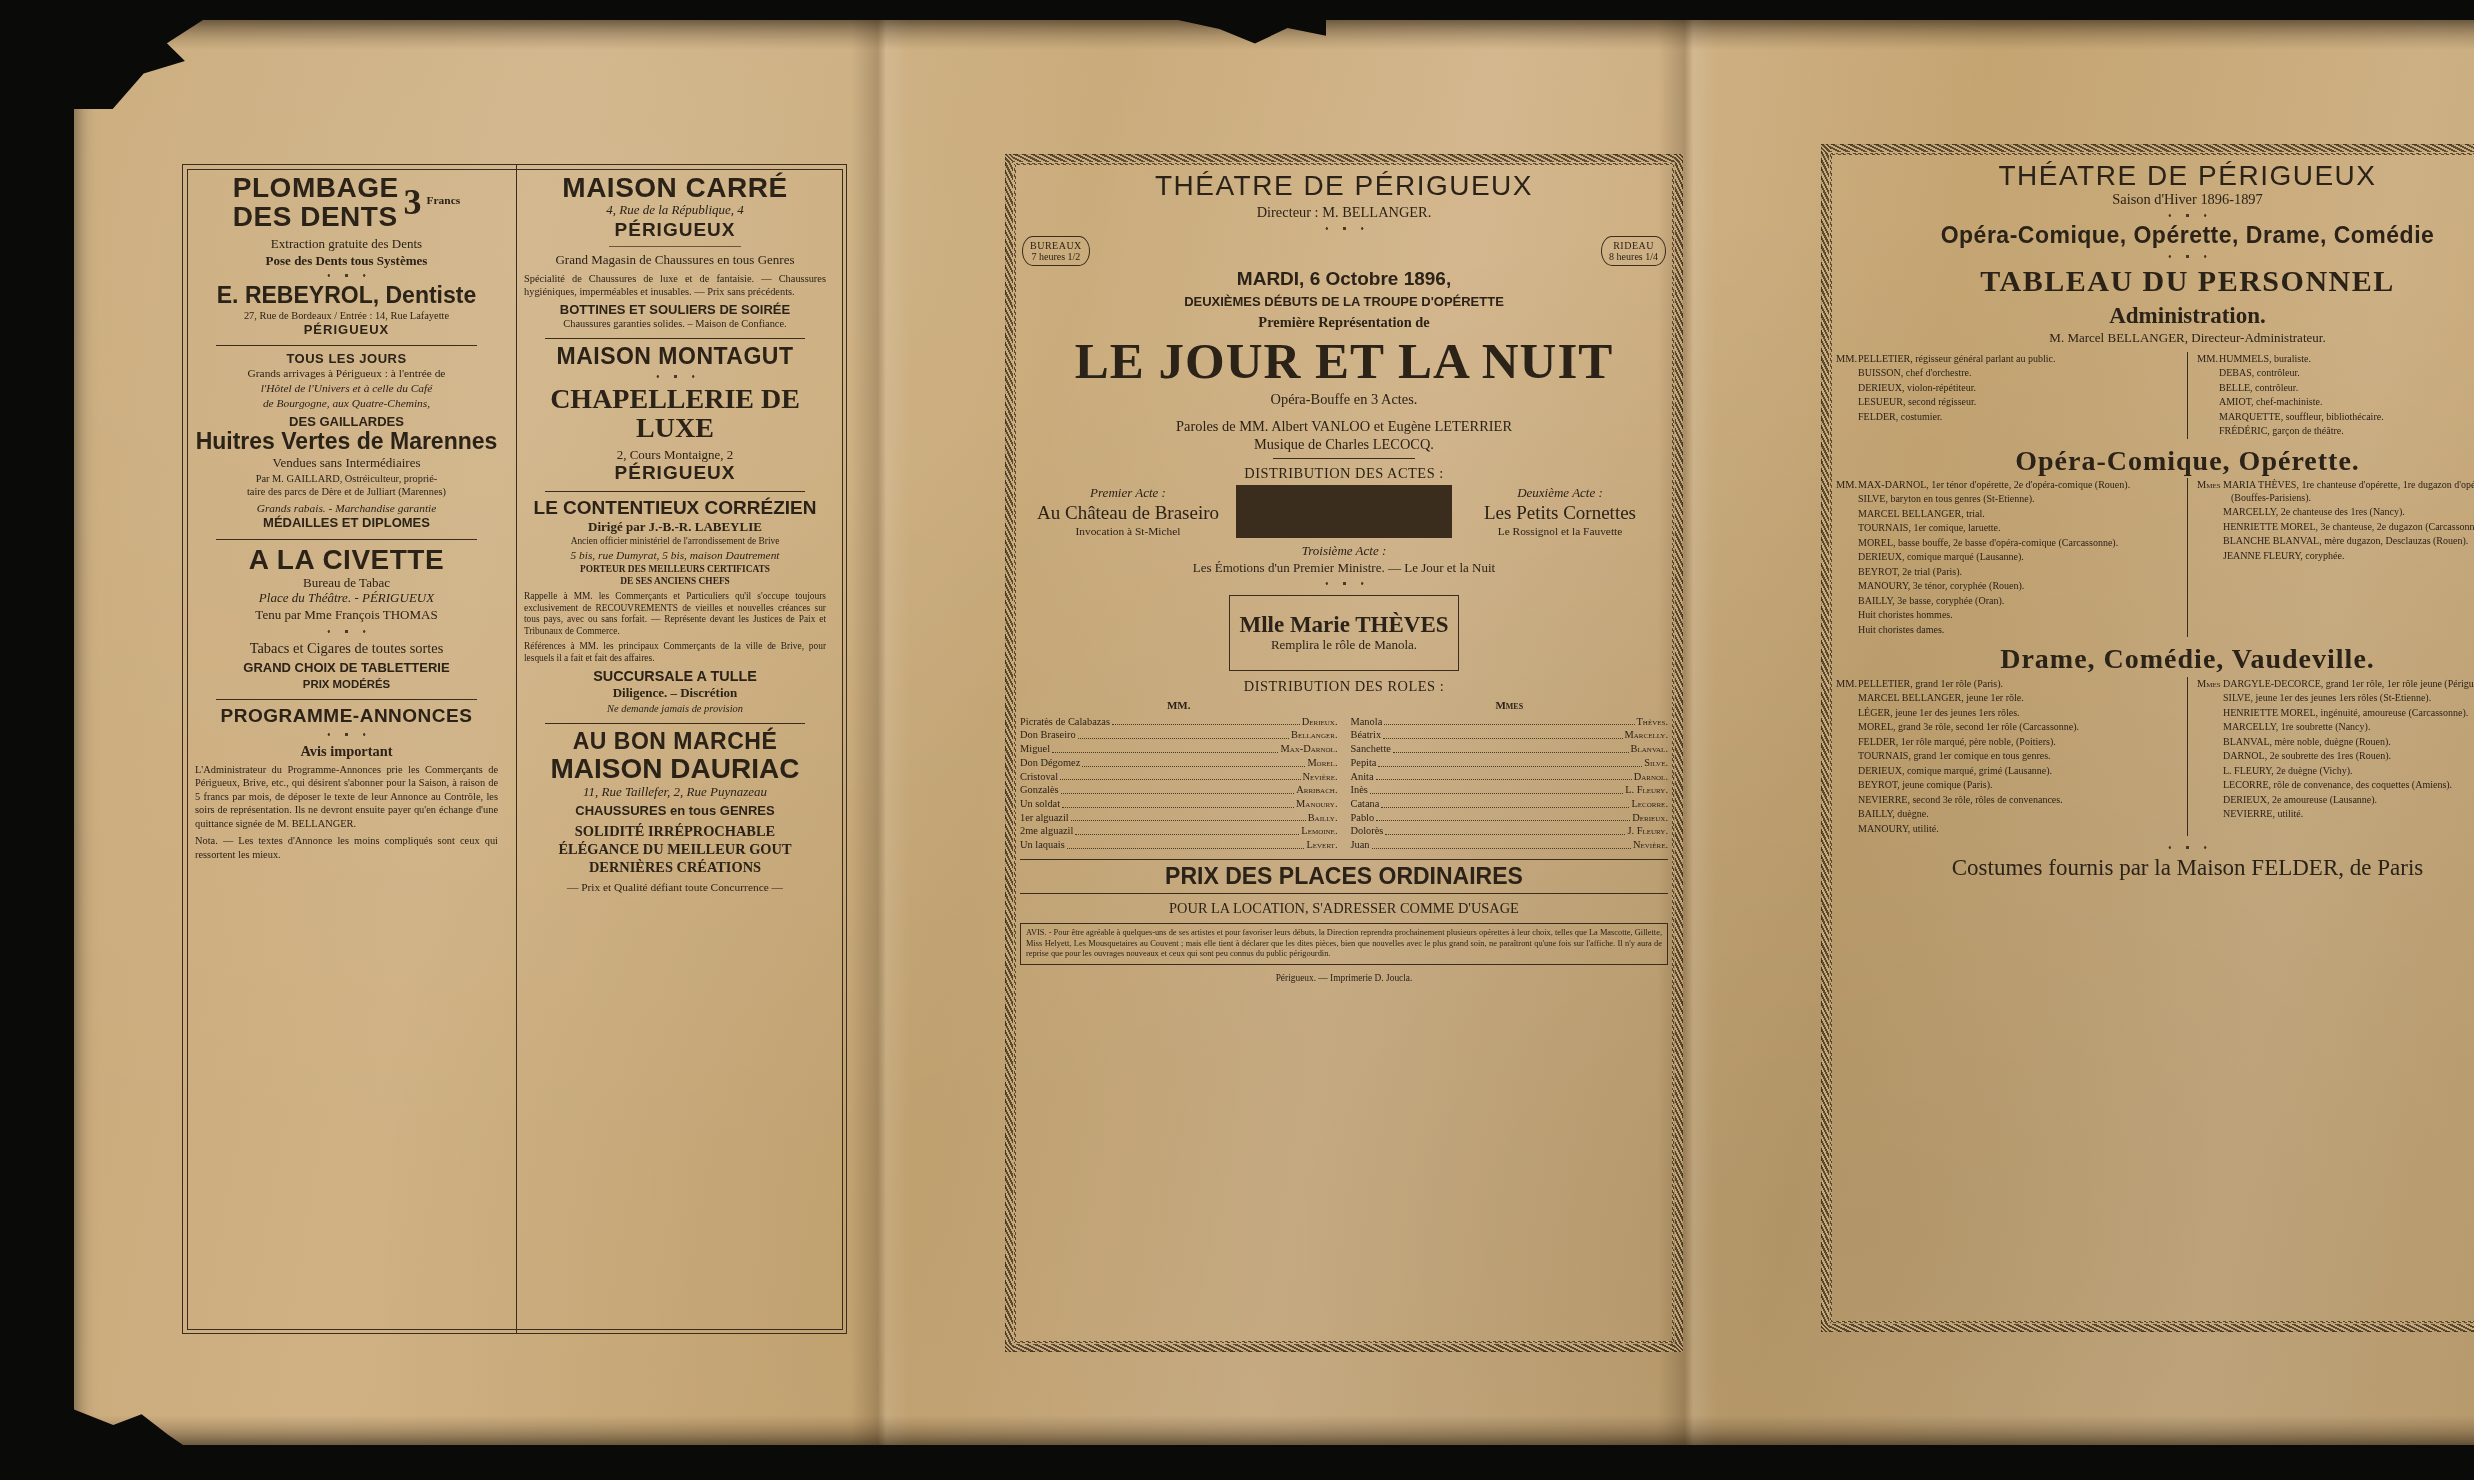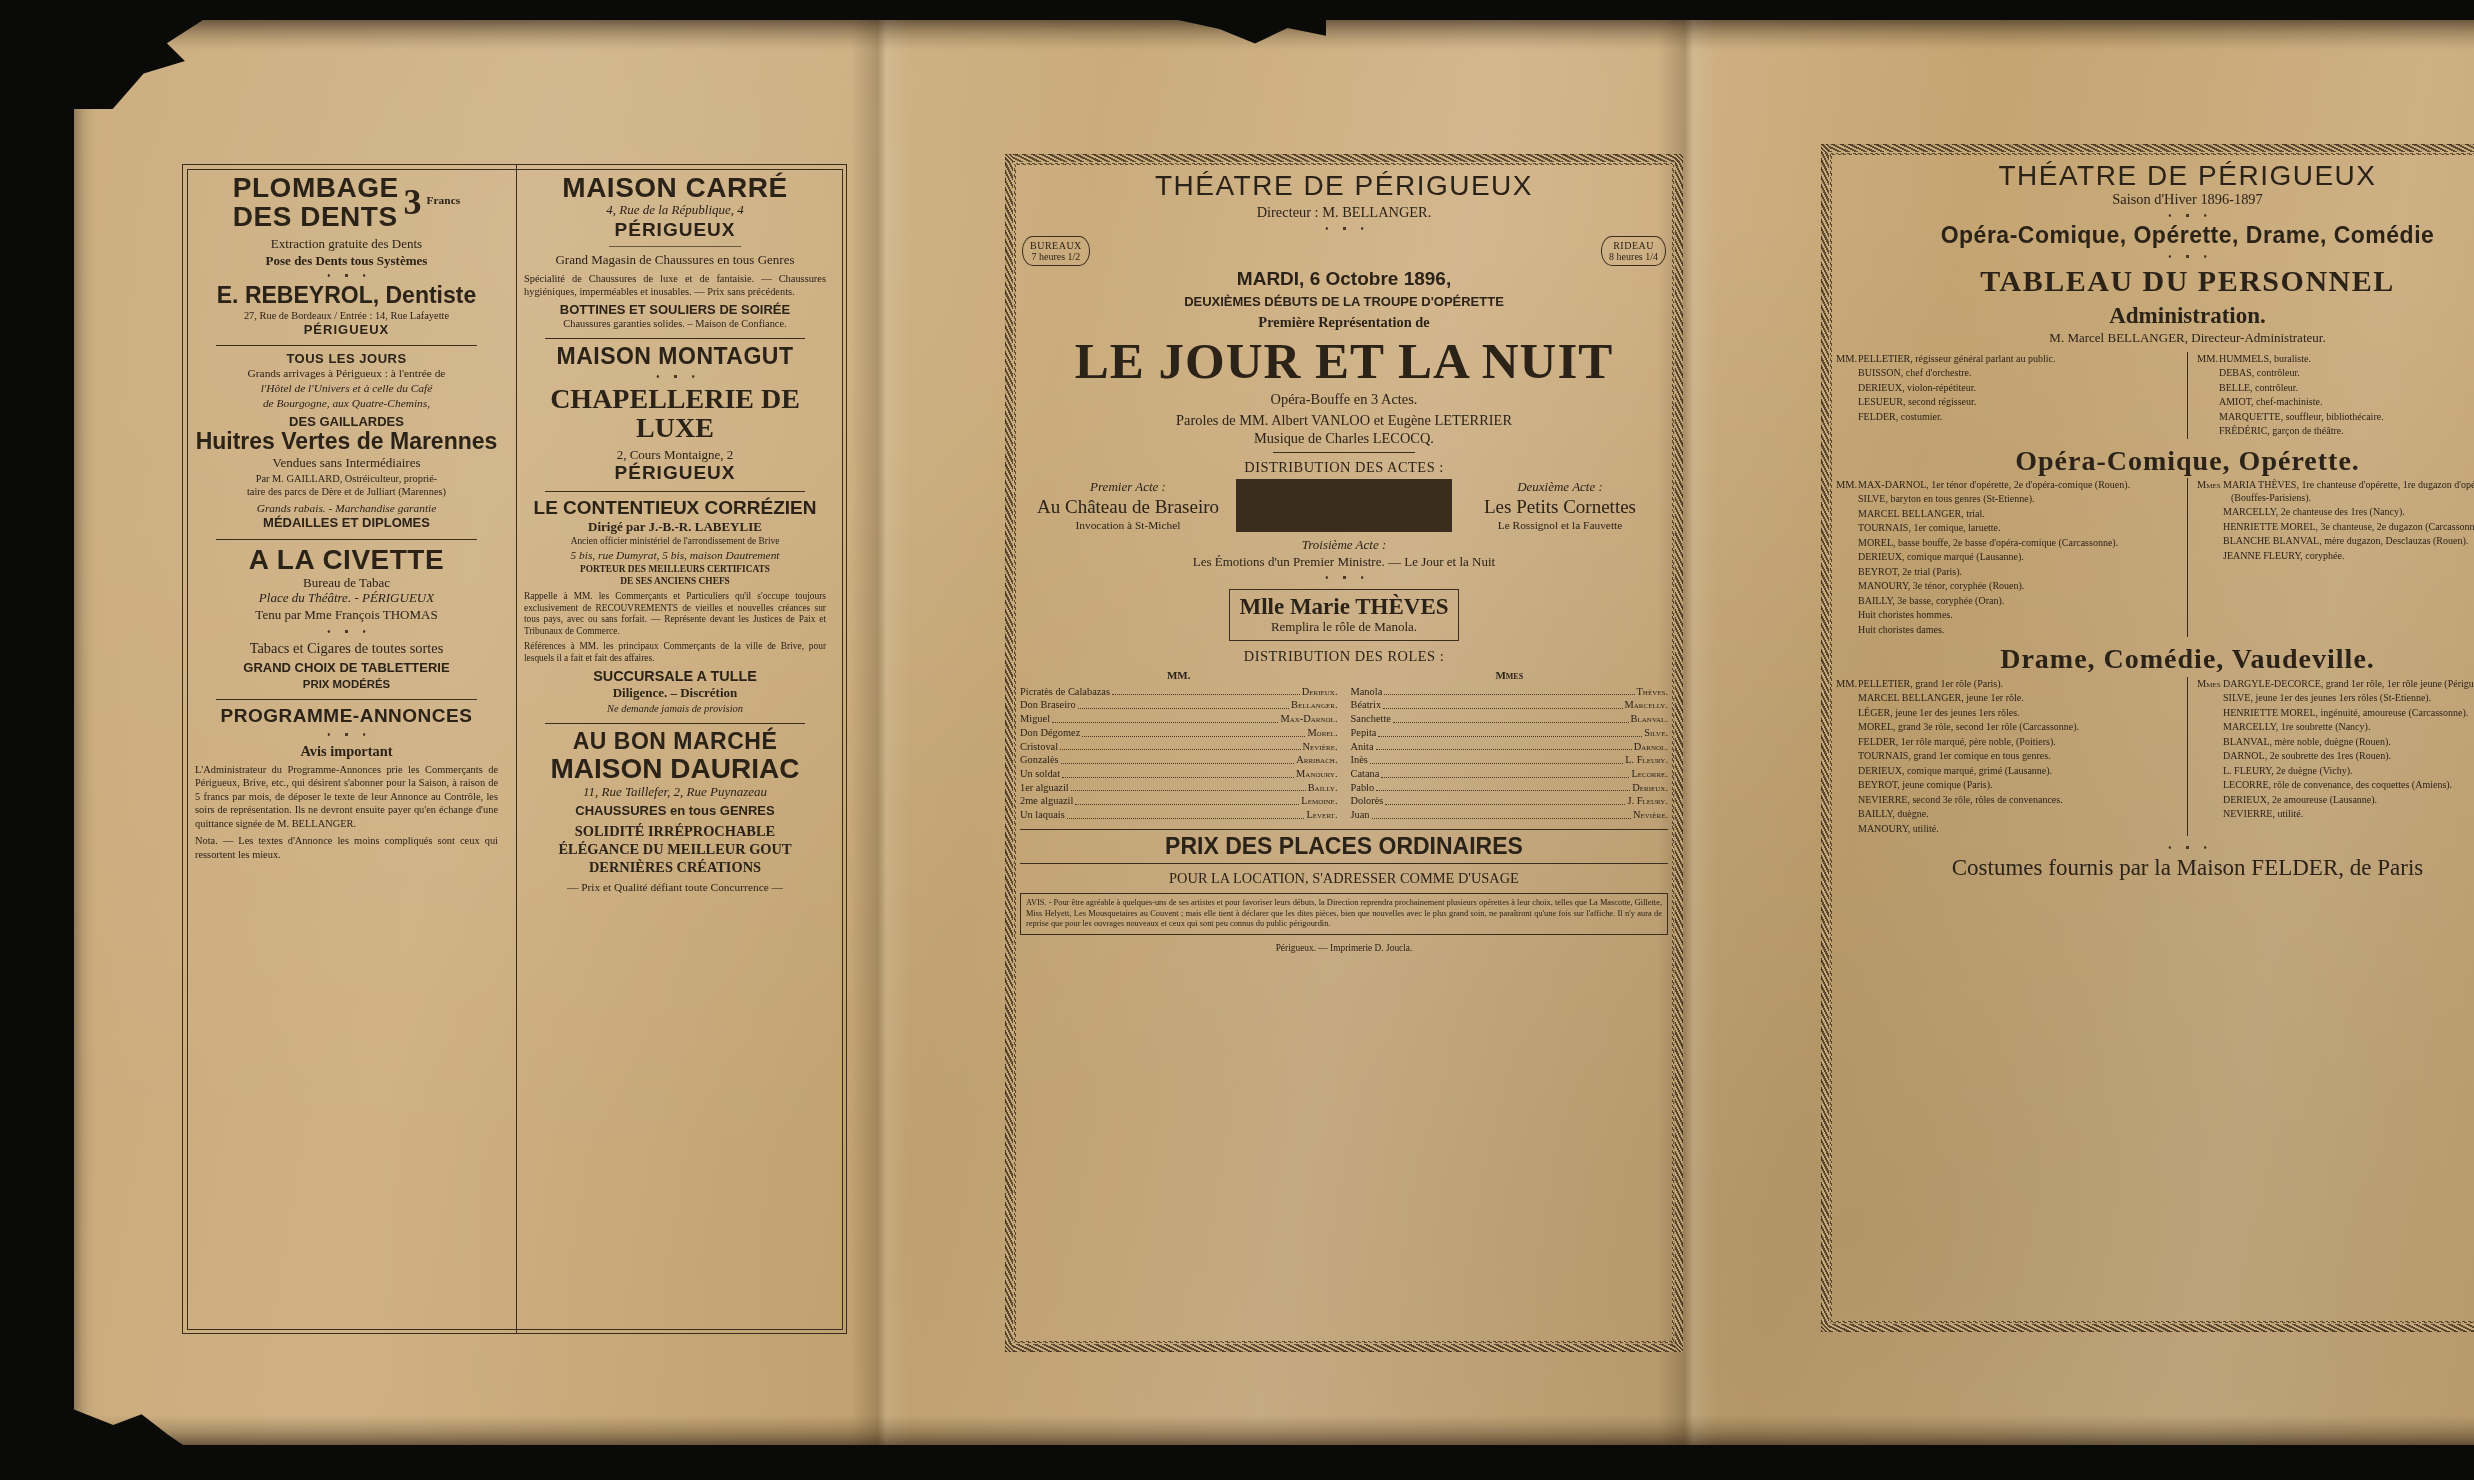--- a/index.html
+++ b/index.html
@@ -119,21 +119,21 @@
   }
   .hourrow{display:flex;justify-content:space-between;align-items:center;margin:5px 2px 2px;}
 
   
   .acts{display:flex;justify-content:space-between;margin-top:3px}
   .acts > div{width:48%;text-align:center}
   .vdiv{width:1px;background:#3a2d1d;}
 
   
   .starbox{
-    border:1px solid #3a2d1d;padding:4px 9px;display:inline-block;margin:4px auto;
+    border:1px solid #3a2d1d;padding:16px 9px;display:inline-block;margin:4px auto;
     text-align:center;
   }
   .starwrap{text-align:center}
 
   
   .roles{display:flex;gap:13px;margin-top:3px;font-size:10.4px;line-height:1.32}
   .roles .half{flex:1}
   .roles .hdr{text-align:center;font-variant:small-caps;font-size:11px;margin-bottom:2px}
   .rrow{display:flex;justify-content:center;white-space:nowrap}
   .rrow .dots{flex:1;border-bottom:0.5px dotted #4a3a25;margin:0 2px 3px;}
@@ -305,21 +305,21 @@
           </div>
         </div>
 
         <div class="c t18 b sans" style="margin-top:2px">MARDI, 6 Octobre 1896,</div>
         <div class="c t16 b sans" style="margin-top:4px">DEUXIÈMES DÉBUTS DE LA TROUPE D'OPÉRETTE</div>
         <div class="c t14 b" style="margin-top:3px">Première Représentation de</div>
 
         <div class="bigtitle">LE JOUR ET LA NUIT</div>
 
         <div class="c t14">Opéra-Bouffe en 3 Actes.</div>
-        <div class="c t14" style="margin-top:3px">Paroles de MM. Albert VANLOO et Eugène LETERRIER</div>
+        <div class="c t14" style="margin-top:9px">Paroles de MM. Albert VANLOO et Eugène LETERRIER</div>
         <div class="c t14">Musique de Charles LECOCQ.</div>
 
         <div class="rule tiny"></div>
         <div class="c t14 sp1">DISTRIBUTION DES ACTES :</div>
 
         <div class="acts">
           <div>
             <div class="t13 i">Premier Acte :</div>
             <div class="t18">Au Château de Braseiro</div>
             <div class="t12">Invocation à St-Michel</div>

